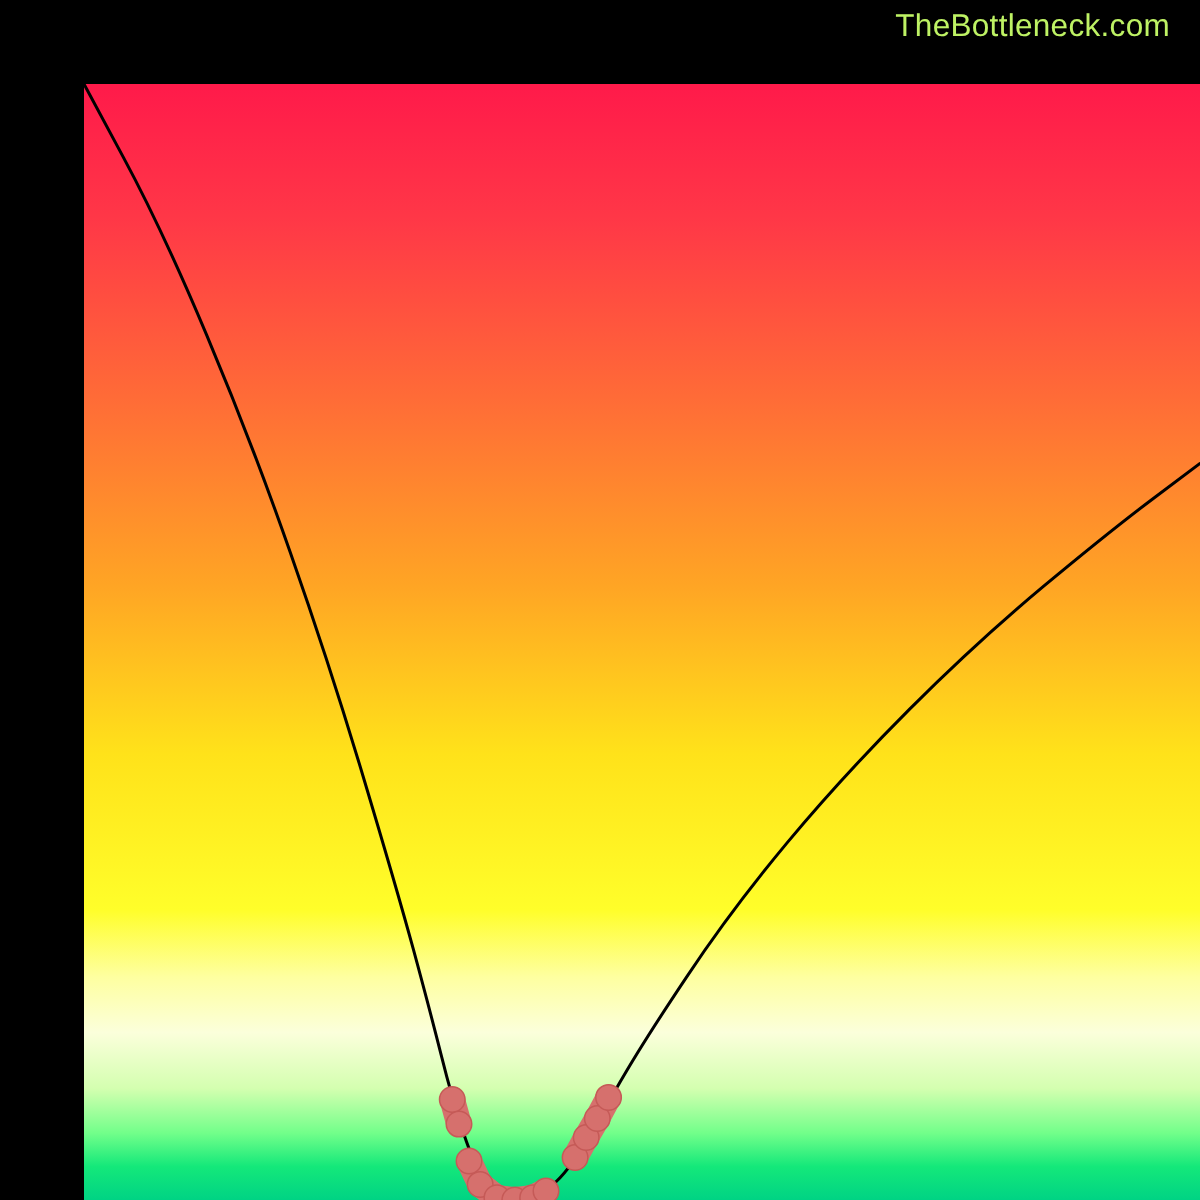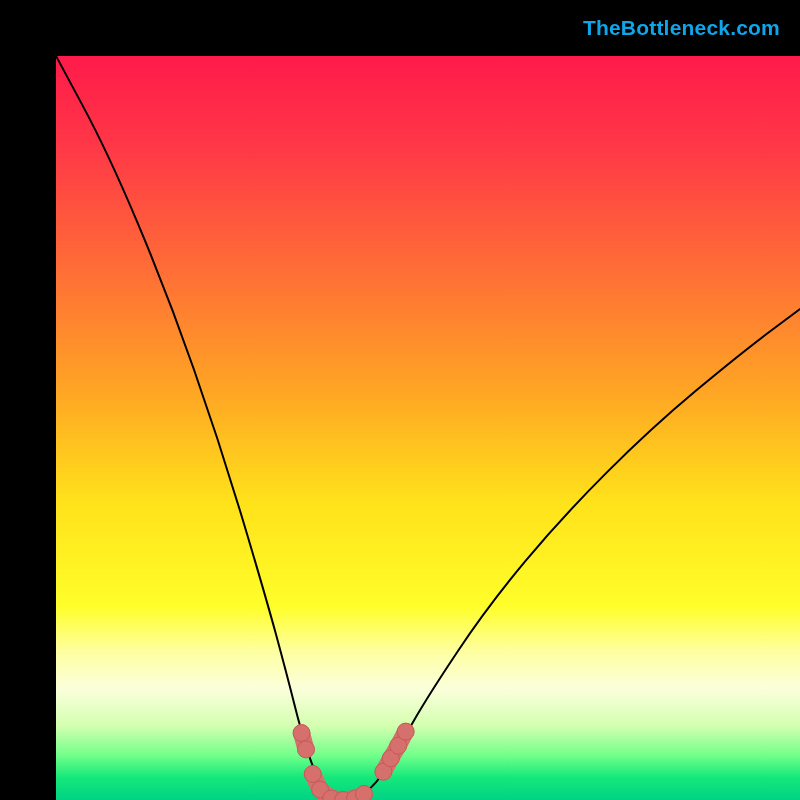--- a/index.html
+++ b/index.html
@@ -27,26 +27,26 @@
     width: 744px;
     height: 744px;
     overflow: hidden;
   }
   .gradient {
     position: absolute;
     inset: 0;
   }
   .watermark {
     position: absolute;
-    top: 16px;
+    top: 6px;
     right: 20px;
-    color: #0ea5e9;
+    color: #bef264;
     font-size: 21px;
     letter-spacing: 0.2px;
-    font-weight: 700;
+    font-weight: 400;
     user-select: none;
   }
   svg.curve {
     position: absolute;
     inset: 0;
     width: 744px;
     height: 744px;
     overflow: visible;
   }
 </style>

